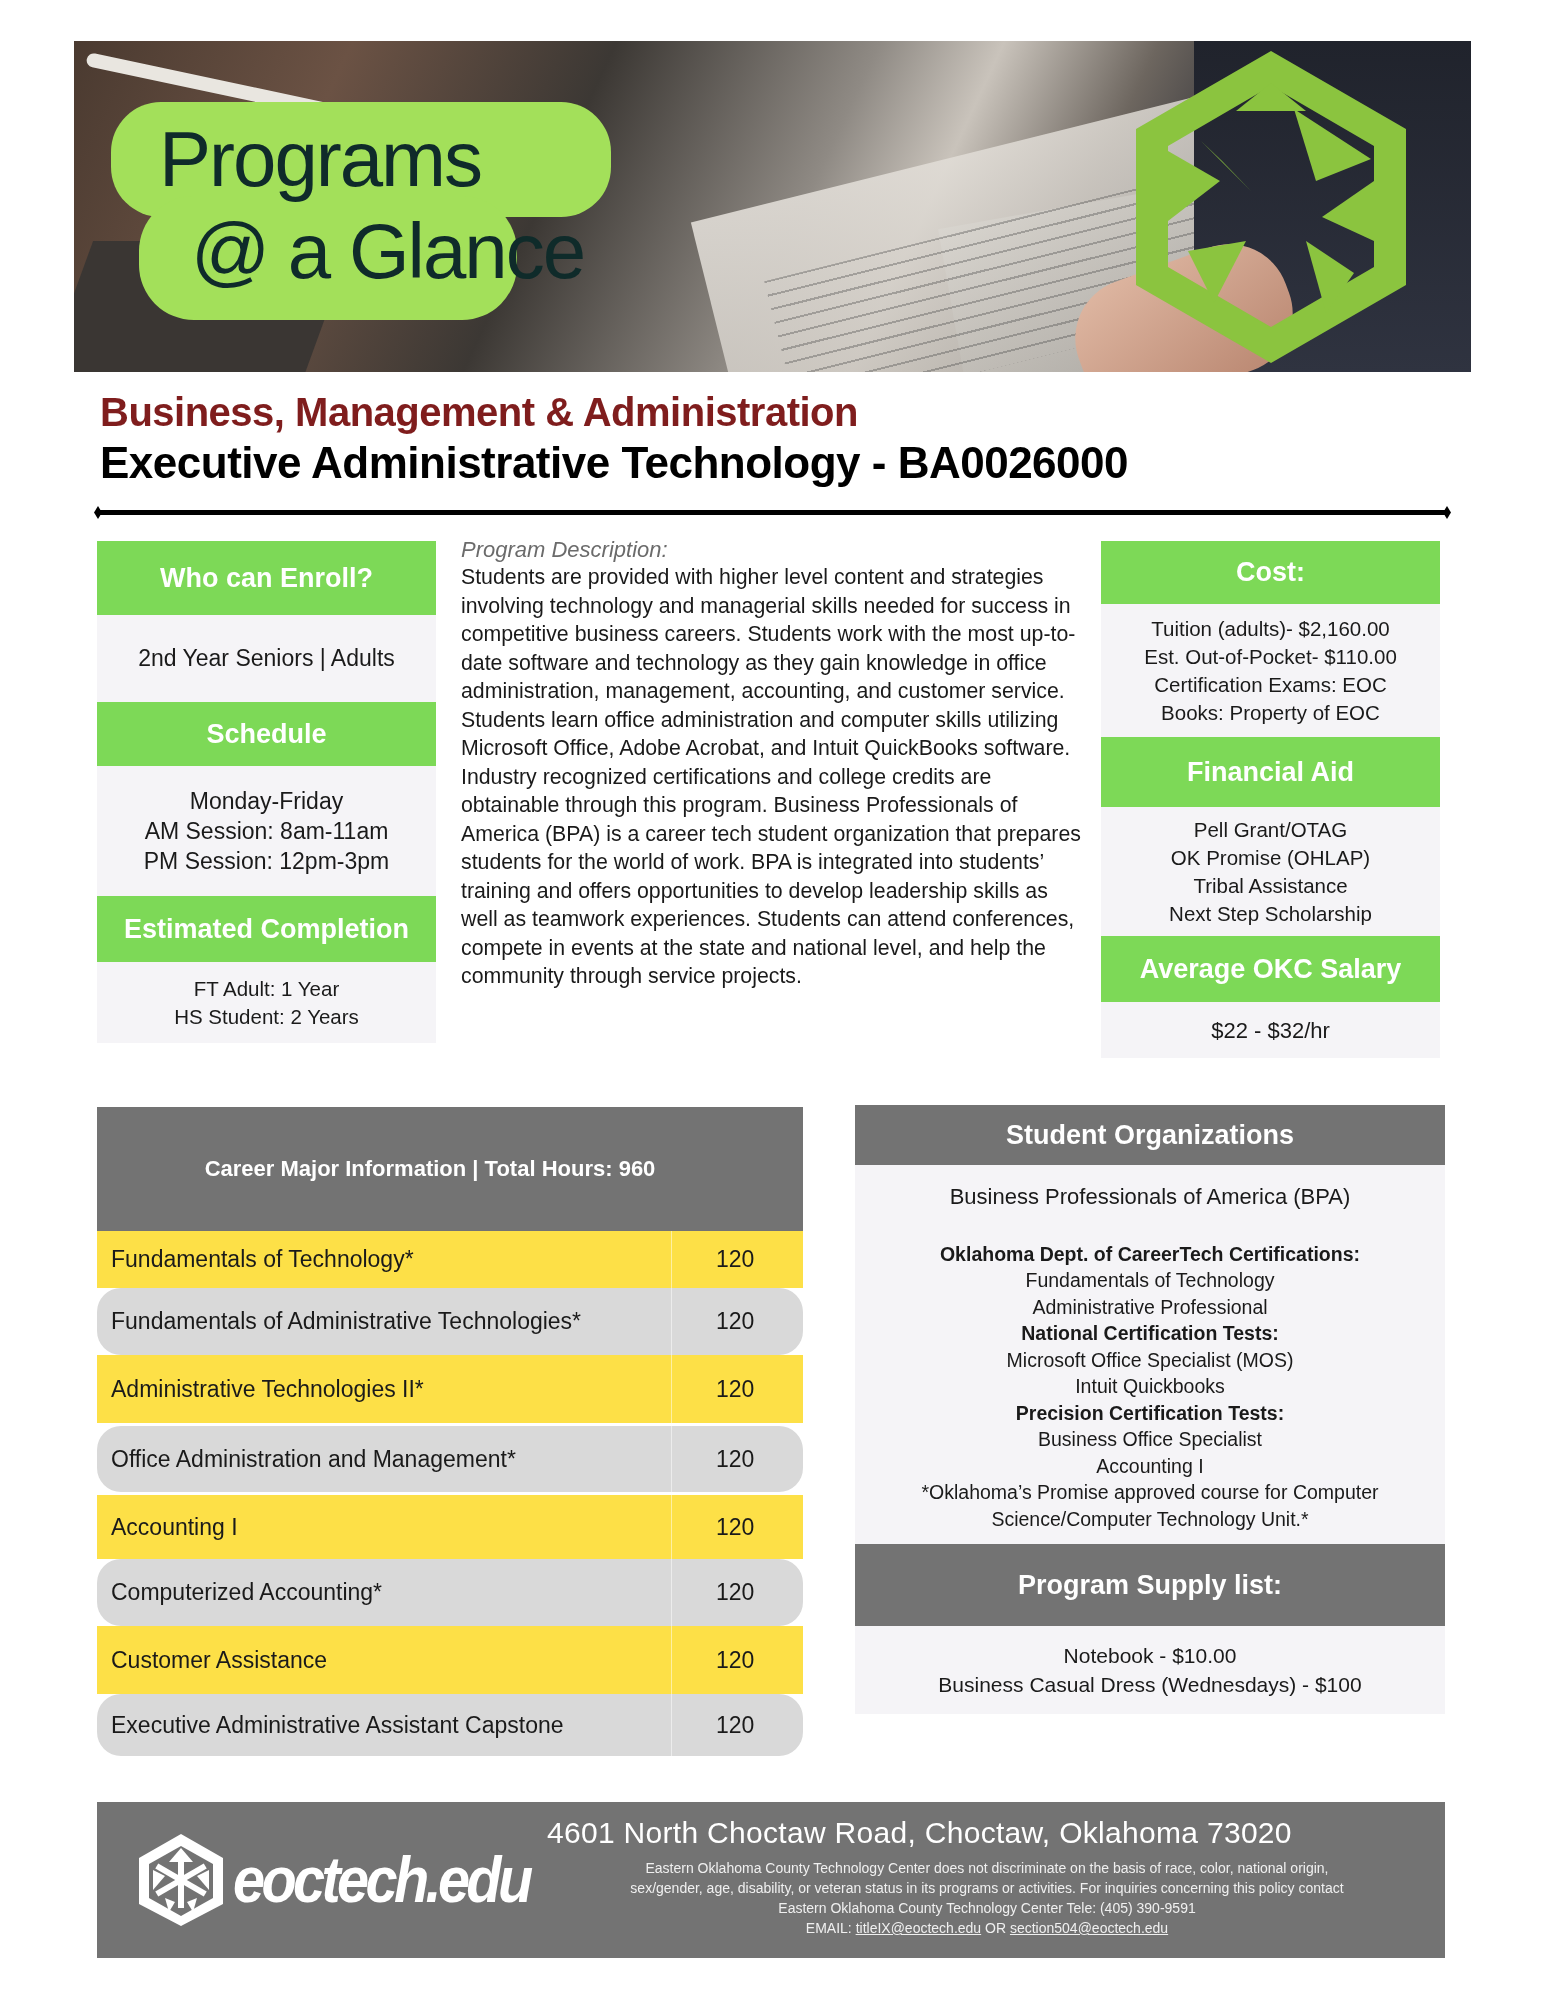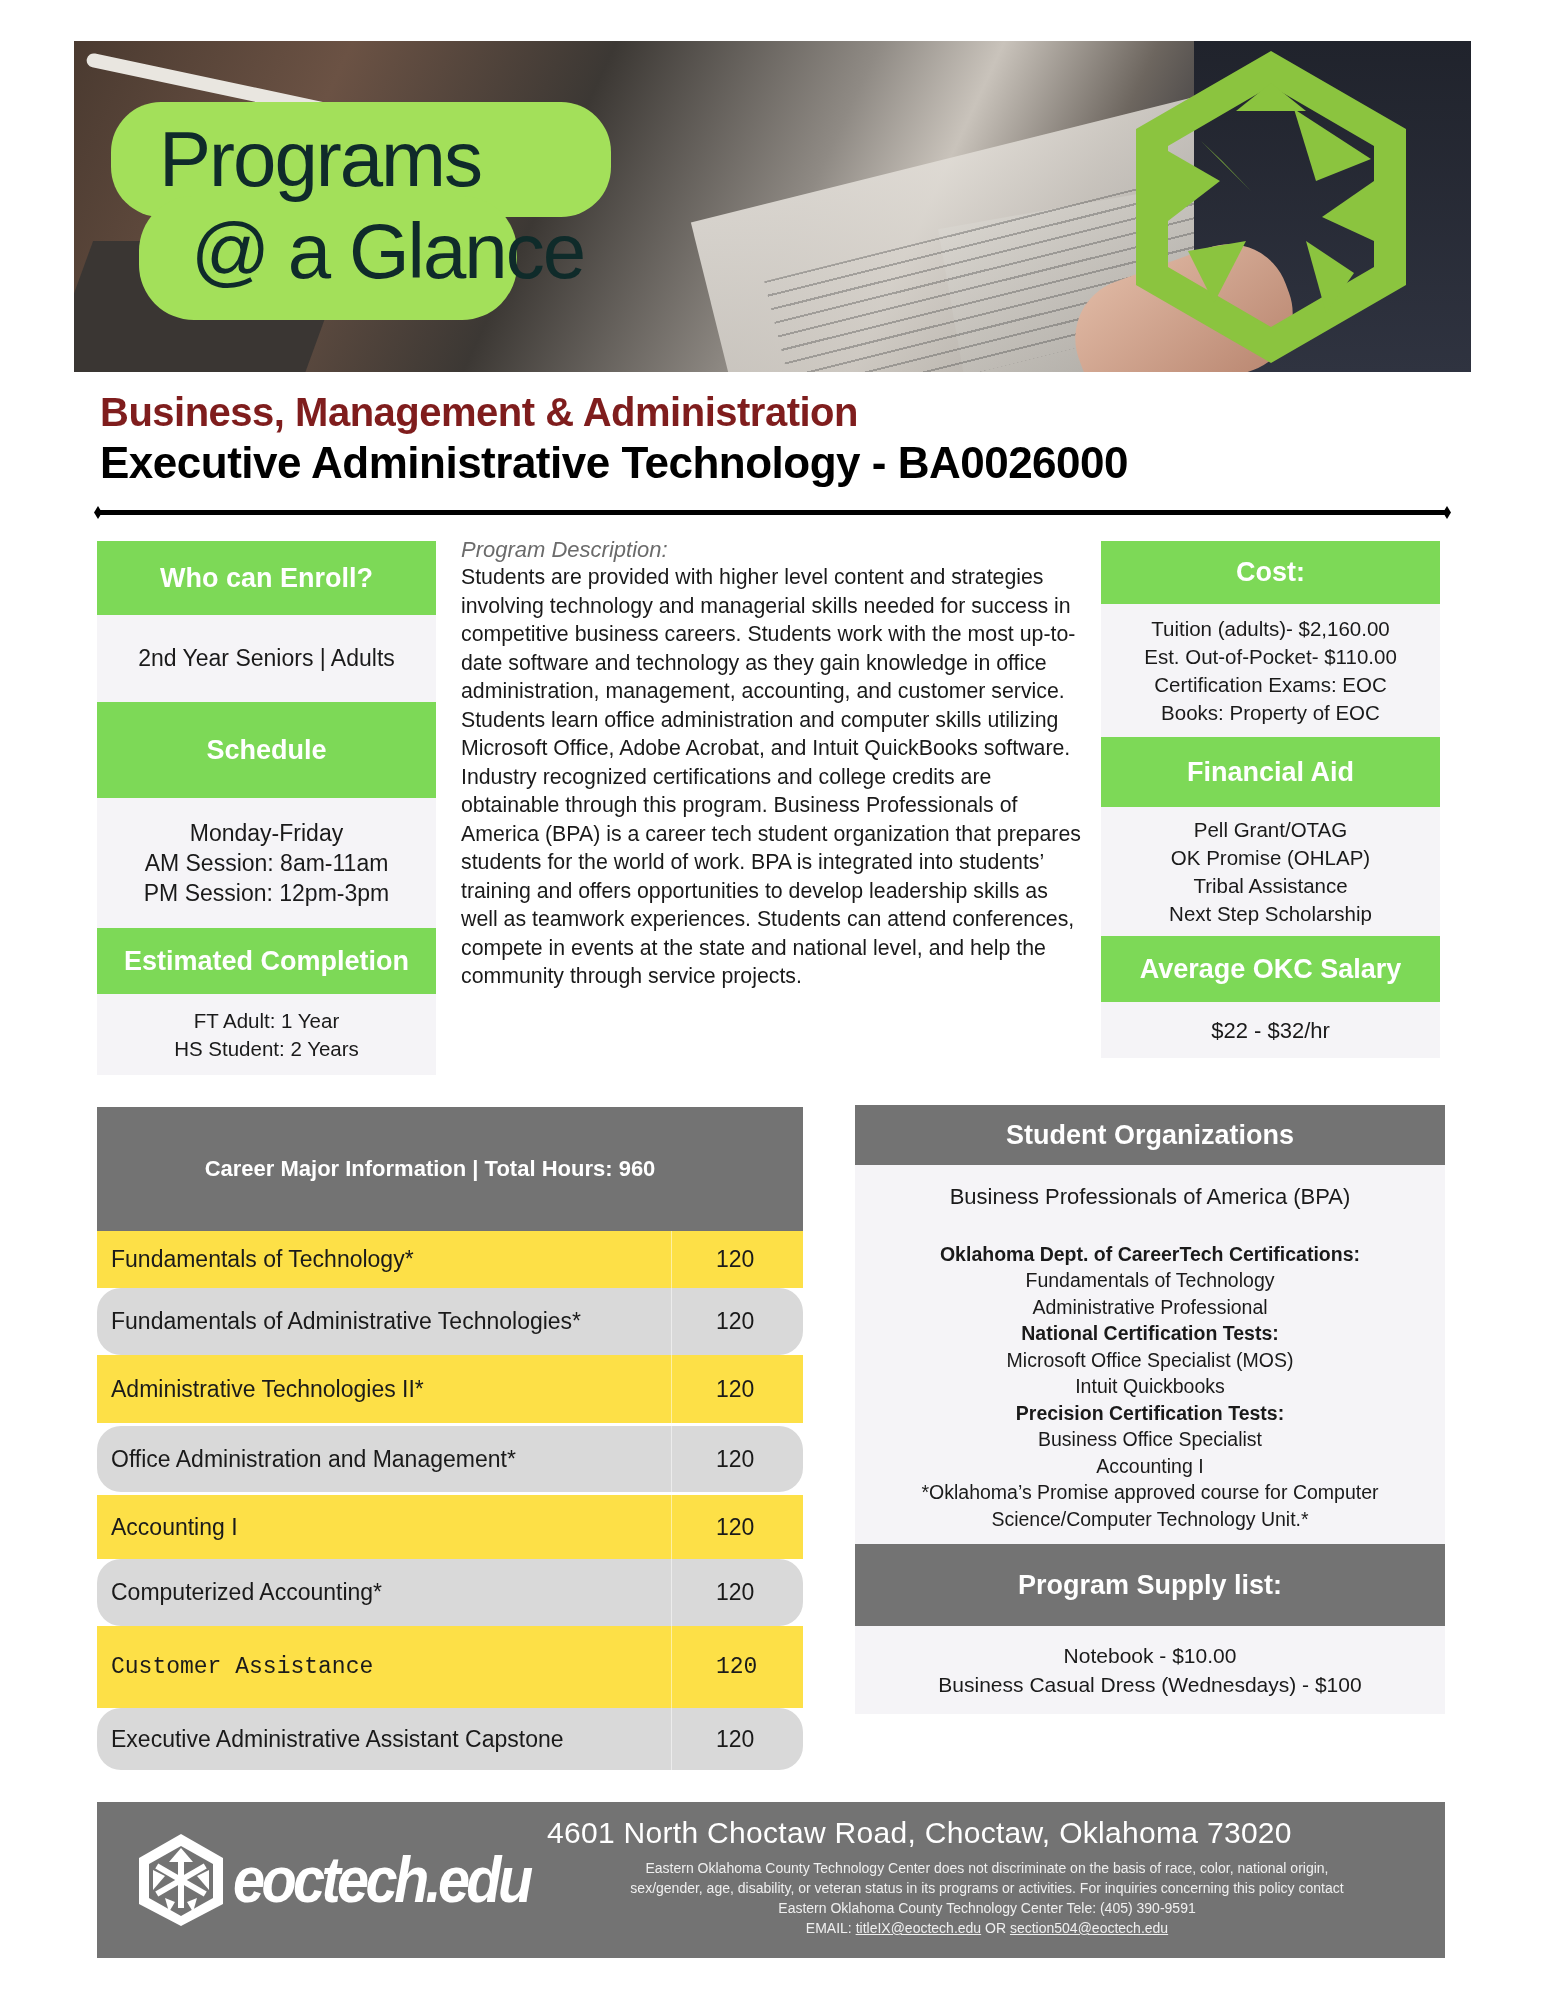--- a/index.html
+++ b/index.html
@@ -101,21 +101,21 @@
 
 <div class="cluster">Business, Management &amp; Administration</div>
 <div class="program-title">Executive Administrative Technology - BA0026000</div>
 <div class="rule"></div>
 
 <div class="col left-col">
   <div class="box-head" style="height:74px;">Who can Enroll?</div>
   <div class="box-body" style="height:87px; font-size:23px;">
     <span>2nd Year Seniors | Adults</span>
   </div>
-  <div class="box-head" style="height:96px;">Schedule</div>
+  <div class="box-head" style="height:64px;">Schedule</div>
   <div class="box-body" style="height:130px; font-size:23px; line-height:30px;">
     <span>Monday-Friday</span>
     <span>AM Session: 8am-11am</span>
     <span>PM Session: 12pm-3pm</span>
   </div>
   <div class="box-head" style="height:66px;">Estimated Completion</div>
   <div class="box-body" style="height:81px; font-size:20.5px; line-height:28px;">
     <span>FT Adult: 1 Year</span>
     <span>HS Student: 2 Years</span>
   </div>
@@ -166,21 +166,21 @@
     <span class="hrs">120</span>
   </div>
   <div class="career-row light" style="height:64px; margin-top:3px;">
     <span class="name">Accounting I</span>
     <span class="hrs">120</span>
   </div>
   <div class="career-row dark" style="height:67px;">
     <span class="name">Computerized Accounting*</span>
     <span class="hrs">120</span>
   </div>
-  <div class="career-row light" style="height:82px;font-family:Liberation Mono, monospace;">
+  <div class="career-row light" style="height:68px;">
     <span class="name">Customer Assistance</span>
     <span class="hrs">120</span>
   </div>
   <div class="career-row dark" style="height:62px;">
     <span class="name">Executive Administrative Assistant Capstone</span>
     <span class="hrs">120</span>
   </div>
 </div>
 
 <div class="rpanel">

